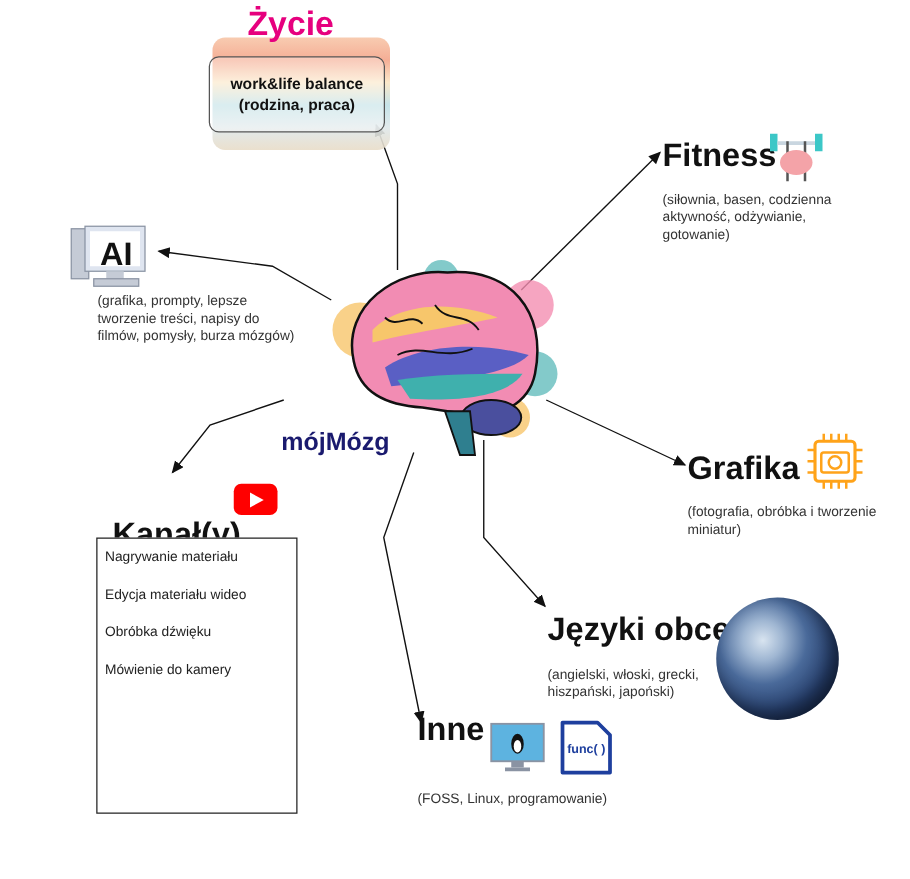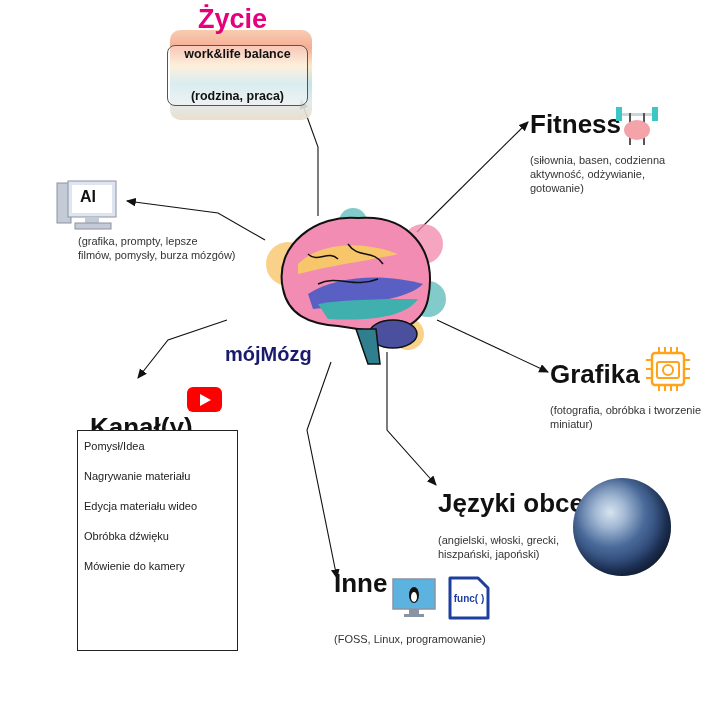--- a/index.html
+++ b/index.html
@@ -6,21 +6,21 @@
   body { width:728px; height:703px; position:relative; overflow:hidden; font-family:"Liberation Sans", sans-serif; color:#111; }
   .abs { position:absolute; }
   .h-title { font-weight:bold; font-size:26px; color:#111; white-space:nowrap; }
   .desc { font-size:11px; line-height:14px; color:#333; }
   svg.lines { position:absolute; left:0; top:0; }
   
   #zycie-title { left:198px; top:4px; font-size:27px; font-weight:bold; color:#e6007e; }
   #zycie-bg { left:170px; top:30px; width:142px; height:90px; border-radius:10px; overflow:hidden;
     background: linear-gradient(180deg,#f7c6a8 0%,#f4a58a 20%,#fbe6c4 40%,#bfe0e6 60%,#dfe8ea 80%,#e8dcc8 100%); opacity:0.9; }
   #zycie-box { left:167px; top:45px; width:139px; height:59px; border:1px solid #555; border-radius:8px; background:rgba(255,255,255,0.35);
-    display:flex; flex-direction:column; align-items:center; justify-content:space-between; font-weight:bold; font-size:12.5px; line-height:17px; color:#111; }
+    display:flex; flex-direction:column; align-items:center; justify-content:center; font-weight:bold; font-size:12.5px; line-height:17px; color:#111; }
   
   #brain { left:258px; top:204px; width:190px; height:165px; }
   #brain-label { left:225px; top:343px; font-size:20px; font-weight:bold; color:#1a1a6e; }
   
   #ai-icon { left:55px; top:179px; width:64px; height:52px; }
   #ai-desc { left:78px; top:234px; }
   
   #fitness-title { left:530px; top:109px; }
   #fitness-icon { left:614px; top:105px; width:46px; height:42px; }
   #fitness-desc { left:530px; top:153px; }
@@ -87,23 +87,24 @@
 </svg>
 <div class="abs" id="brain-label">mójMózg</div>
 
 <svg class="abs" id="ai-icon" viewBox="0 0 64 52">
   <rect x="2" y="4" width="14" height="40" fill="#c5cbd6" stroke="#8a93a3"></rect>
   <rect x="13" y="2" width="48" height="36" fill="#dfe5f0" stroke="#8a93a3"></rect>
   <rect x="17" y="6" width="40" height="28" fill="#ffffff"></rect>
   <rect x="30" y="38" width="14" height="6" fill="#c5cbd6"></rect>
   <rect x="20" y="44" width="36" height="6" fill="#c5cbd6" stroke="#8a93a3"></rect>
 </svg>
-<div class="abs h-title" style="left:80px;top:188px;font-size:16px;">AI</div>
+<div class="abs h-title" style="left:80px;top:188px;font-size:26px;">AI</div>
 <div class="abs desc" id="ai-desc">
   <div>(grafika, prompty, lepsze</div>
+  <div>tworzenie treści, napisy do</div>
   <div>filmów, pomysły, burza mózgów)</div>
 </div>
 
 <div class="abs h-title" id="fitness-title">Fitness</div>
 <svg class="abs" id="fitness-icon" viewBox="0 0 46 42">
   <rect x="2" y="2" width="6" height="14" fill="#3cc7c7"></rect>
   <rect x="38" y="2" width="6" height="14" fill="#3cc7c7"></rect>
   <rect x="8" y="8" width="30" height="3" fill="#c9d6e0"></rect>
   <line x1="16" y1="8" x2="16" y2="40" stroke="#555" stroke-width="2"></line>
   <line x1="30" y1="8" x2="30" y2="40" stroke="#555" stroke-width="2"></line>
@@ -161,18 +162,17 @@
   <path d="M3,3 L31,3 L41,13 L41,43 L3,43 Z" fill="#fff" stroke="#1e3f9e" stroke-width="3" stroke-linejoin="round"></path>
   <text x="22" y="27" text-anchor="middle" font-size="10" font-weight="bold" fill="#1e3f9e" font-family="Liberation Sans, sans-serif">func( )</text>
 </svg>
 <div class="abs desc" id="inne-desc">
   <div>(FOSS, Linux, programowanie)</div>
 </div>
 
 <div class="abs h-title" id="kanal-title">Kanał(y)</div>
 <div class="abs" id="yt-icon"></div>
 <div class="abs" id="video-box">
-  <div class="video-item">Pomysł/Idea</div>
   <div class="video-item">Nagrywanie materiału</div>
   <div class="video-item">Edycja materiału wideo</div>
   <div class="video-item">Obróbka dźwięku</div>
   <div class="video-item">Mówienie do kamery</div>
 </div>
 
 </body></html>

